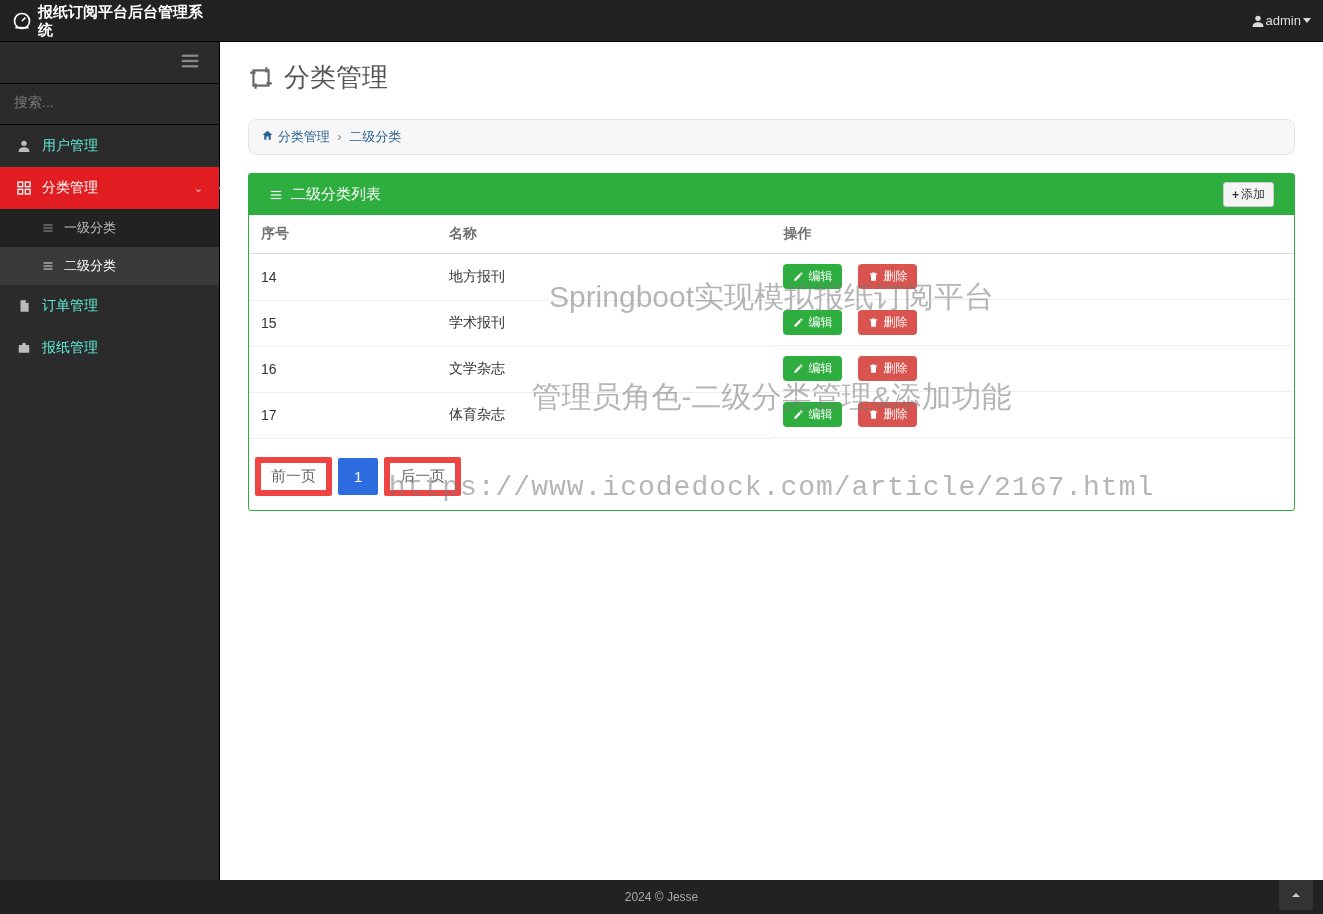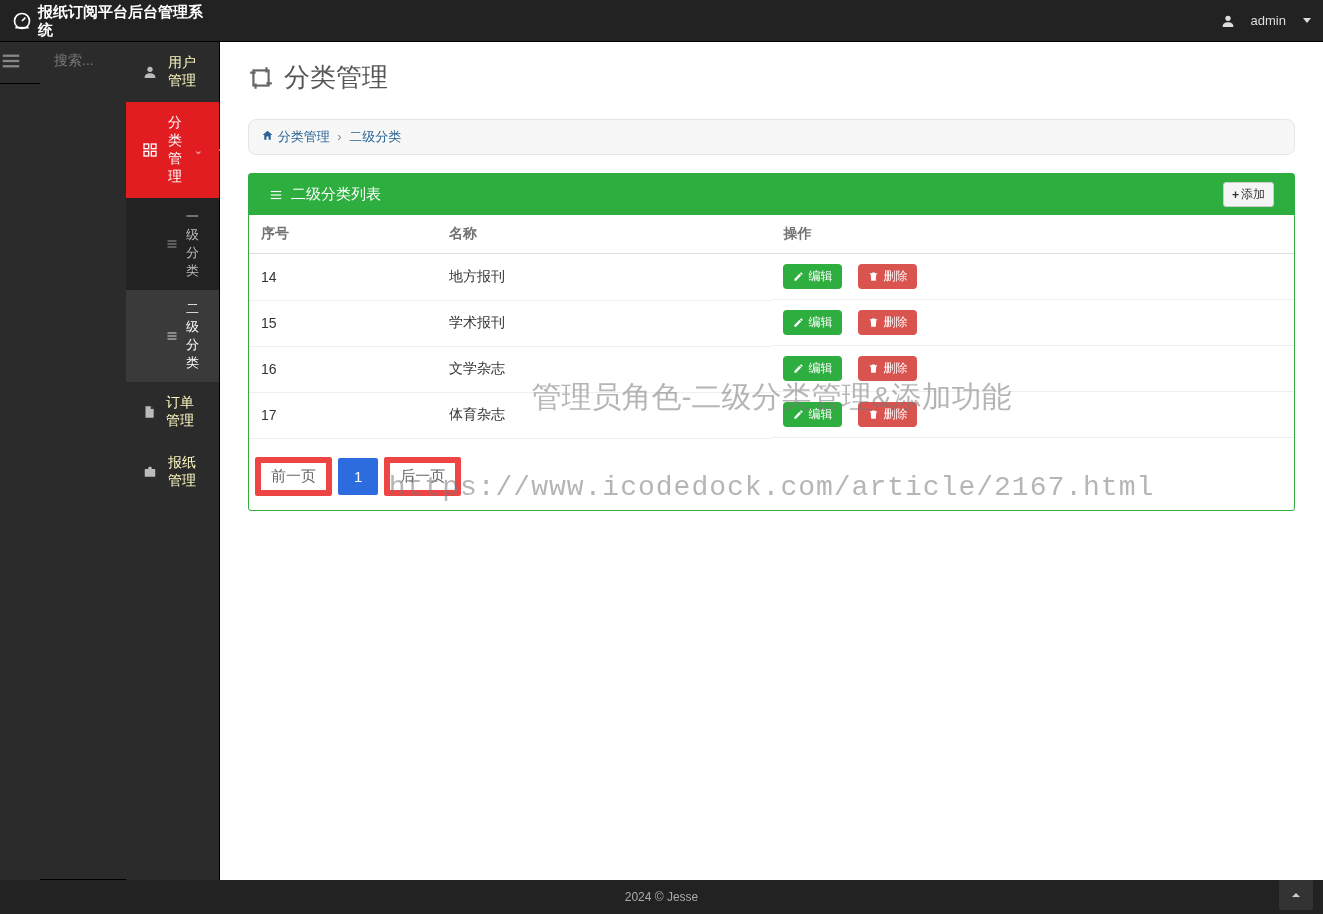--- a/index.html
+++ b/index.html
@@ -4,36 +4,36 @@
 <style>
 * { box-sizing: border-box; margin: 0; padding: 0; }
 html, body { height: 100%; font-family: "Helvetica Neue", Arial, "Microsoft YaHei", sans-serif; font-size: 14px; color: #333; background: #fff; }
 body { display: flex; flex-direction: column; min-height: 914px; }
 
 
 .topbar { height: 42px; background: #222; color: #fff; display: flex; padding: 0 12px; border-bottom: 1px solid #000; }
 .brand { display: flex; align-items: center; gap: 6px; font-weight: bold; font-size: 15px; line-height: 1.2; max-width: 200px; }
 .brand svg { flex-shrink: 0; }
 .topbar-spacer { flex: 1; }
-.user-menu { display: flex; align-items: center; gap: 15px; color: #ddd; font-size: 13px; cursor: pointer; }
+.user-menu { display: flex; align-items: center; gap: 0; color: #ddd; font-size: 13px; cursor: pointer; }
 .user-menu svg { fill: #ddd; }
 .caret-dn { width: 0; height: 0; border-left: 4px solid transparent; border-right: 4px solid transparent; border-top: 5px solid #ddd; margin-left: 2px; }
 
 
 .shell { flex: 1; display: flex; min-height: 0; }
 
 
-.sidebar { width: 220px; background: #2b2b2b; color: #ccc; display: flex; flex-direction: row; border-right: 1px solid #000; }
+.sidebar { width: 220px; background: #2b2b2b; color: #ccc; display: flex; flex-direction: column; border-right: 1px solid #000; }
 .sb-toggle-row { height: 42px; display: flex; align-items: center; justify-content: flex-end; padding-right: 18px; border-bottom: 1px solid #000; }
 .sb-toggle-row svg { fill: #888; }
 .sb-search { padding: 10px 14px 14px; border-bottom: 1px solid #000; }
 .sb-search input { width: 100%; background: transparent; border: none; outline: none; color: #aaa; font-size: 14px; }
 .sb-search input::placeholder { color: #777; }
 .nav { list-style: none; }
-.nav-item { display: flex; align-items: center; gap: 10px; padding: 12px 16px; color: #fef9c3; cursor: pointer; position: relative; }
+.nav-item { display: flex; align-items: center; gap: 10px; padding: 12px 16px; color: #5eead4; cursor: pointer; position: relative; }
 .nav-item.active { background: #e11d21; color: #fff; }
 .nav-item.active::after { content: ""; position: absolute; right: -10px; top: 50%; transform: translateY(-50%); border: 10px solid transparent; border-right-color: #fff; }
 .nav-item .chev { margin-left: auto; font-size: 11px; opacity: .7; }
 .sub { list-style: none; background: #222; }
 .sub-item { display: flex; align-items: center; gap: 8px; padding: 10px 16px 10px 40px; font-size: 13px; color: #bbb; cursor: pointer; }
 .sub-item.active { background: #3a3a3a; color: #fff; }
 .ic { width: 16px; height: 16px; display: inline-flex; align-items: center; justify-content: center; }
 
 
 .main { flex: 1; padding: 18px 28px 28px; display: flex; flex-direction: column; position: relative; }
@@ -304,20 +304,21 @@
           </tbody>
       </table>
 
       <div class="pager" style="padding:0 0 14px 6px;">
         <button class="pg-btn">前一页</button>
         <button class="pg-btn current">1</button>
         <button class="pg-btn">后一页</button>
       </div>
     </div>
 
+    <div class="wm wm1">Springboot实现模拟报纸订阅平台</div>
     <div class="wm wm2">管理员角色-二级分类管理&amp;添加功能</div>
     <div class="wm wm3">https://www.icodedock.com/article/2167.html</div>
 
   </main>
 </div>
 
 <div class="footer">
   <span>2024 © Jesse</span>
   <div class="scroll-top">
     <svg width="16" height="16" viewBox="0 0 24 24">

